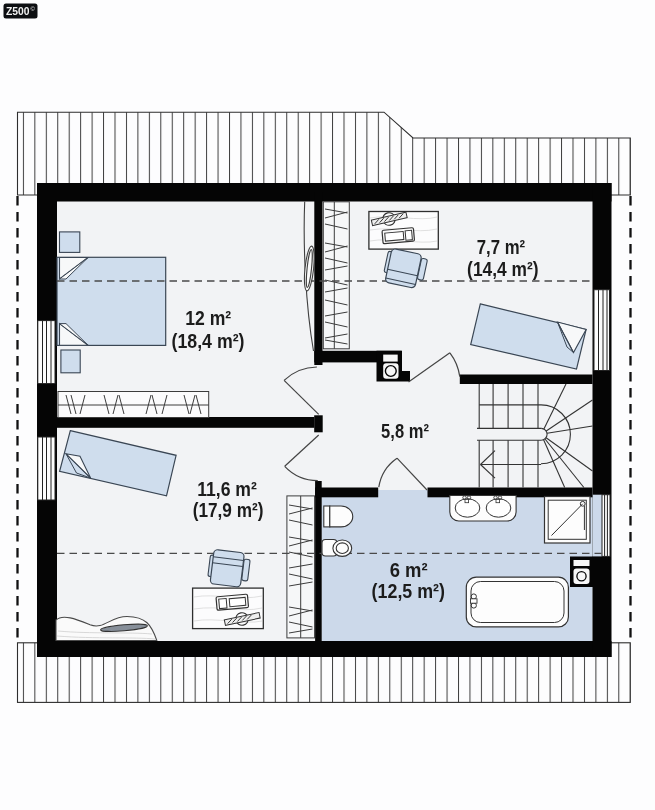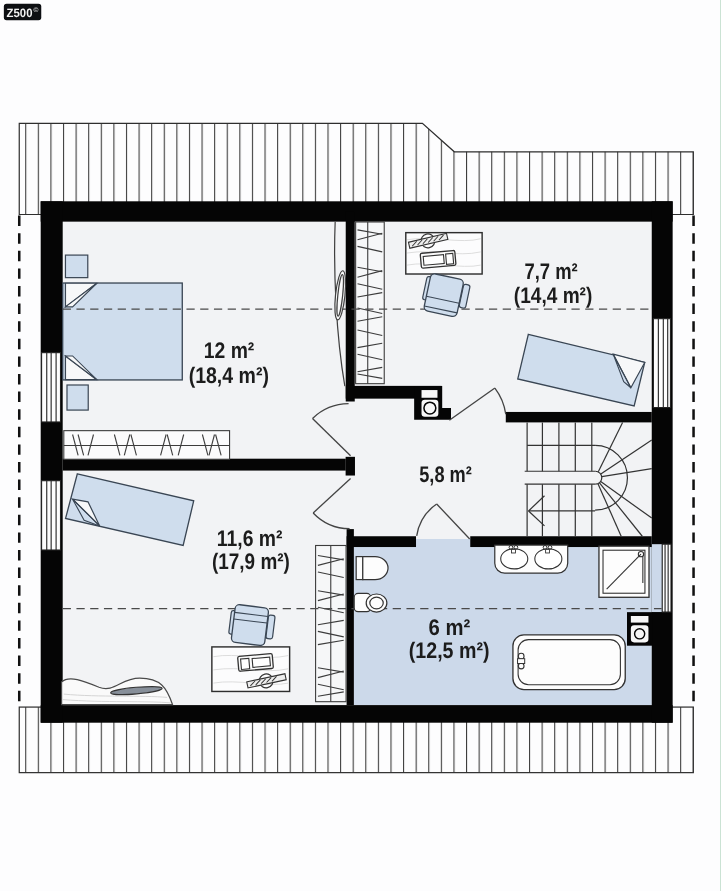--- a/index.html
+++ b/index.html
@@ -1,16 +1,16 @@
 <!DOCTYPE html>
 <html><head>
 <meta charset="utf-8">
 <style>
 html,body{margin:0;padding:0;background:#ffffff;}
-#page{position:relative;width:655px;height:810px;background:#15803d;font-family:"Liberation Sans",sans-serif;}
+#page{position:relative;width:655px;height:810px;background:#3b82f6;font-family:"Liberation Sans",sans-serif;}
 svg{display:block;}
 .lbl{font-family:"Liberation Sans",sans-serif;font-weight:bold;fill:#1c1c1c;}
 </style>
 </head>
 <body>
 <div id="page">
 <svg width="655" height="810" viewBox="0 0 655 810">
 <defs>
 <pattern id="hv" width="11.45" height="10" patternUnits="userSpaceOnUse">
 <path d="M0.5,0 V10" stroke="#3e3e3e" stroke-width="1"></path>

